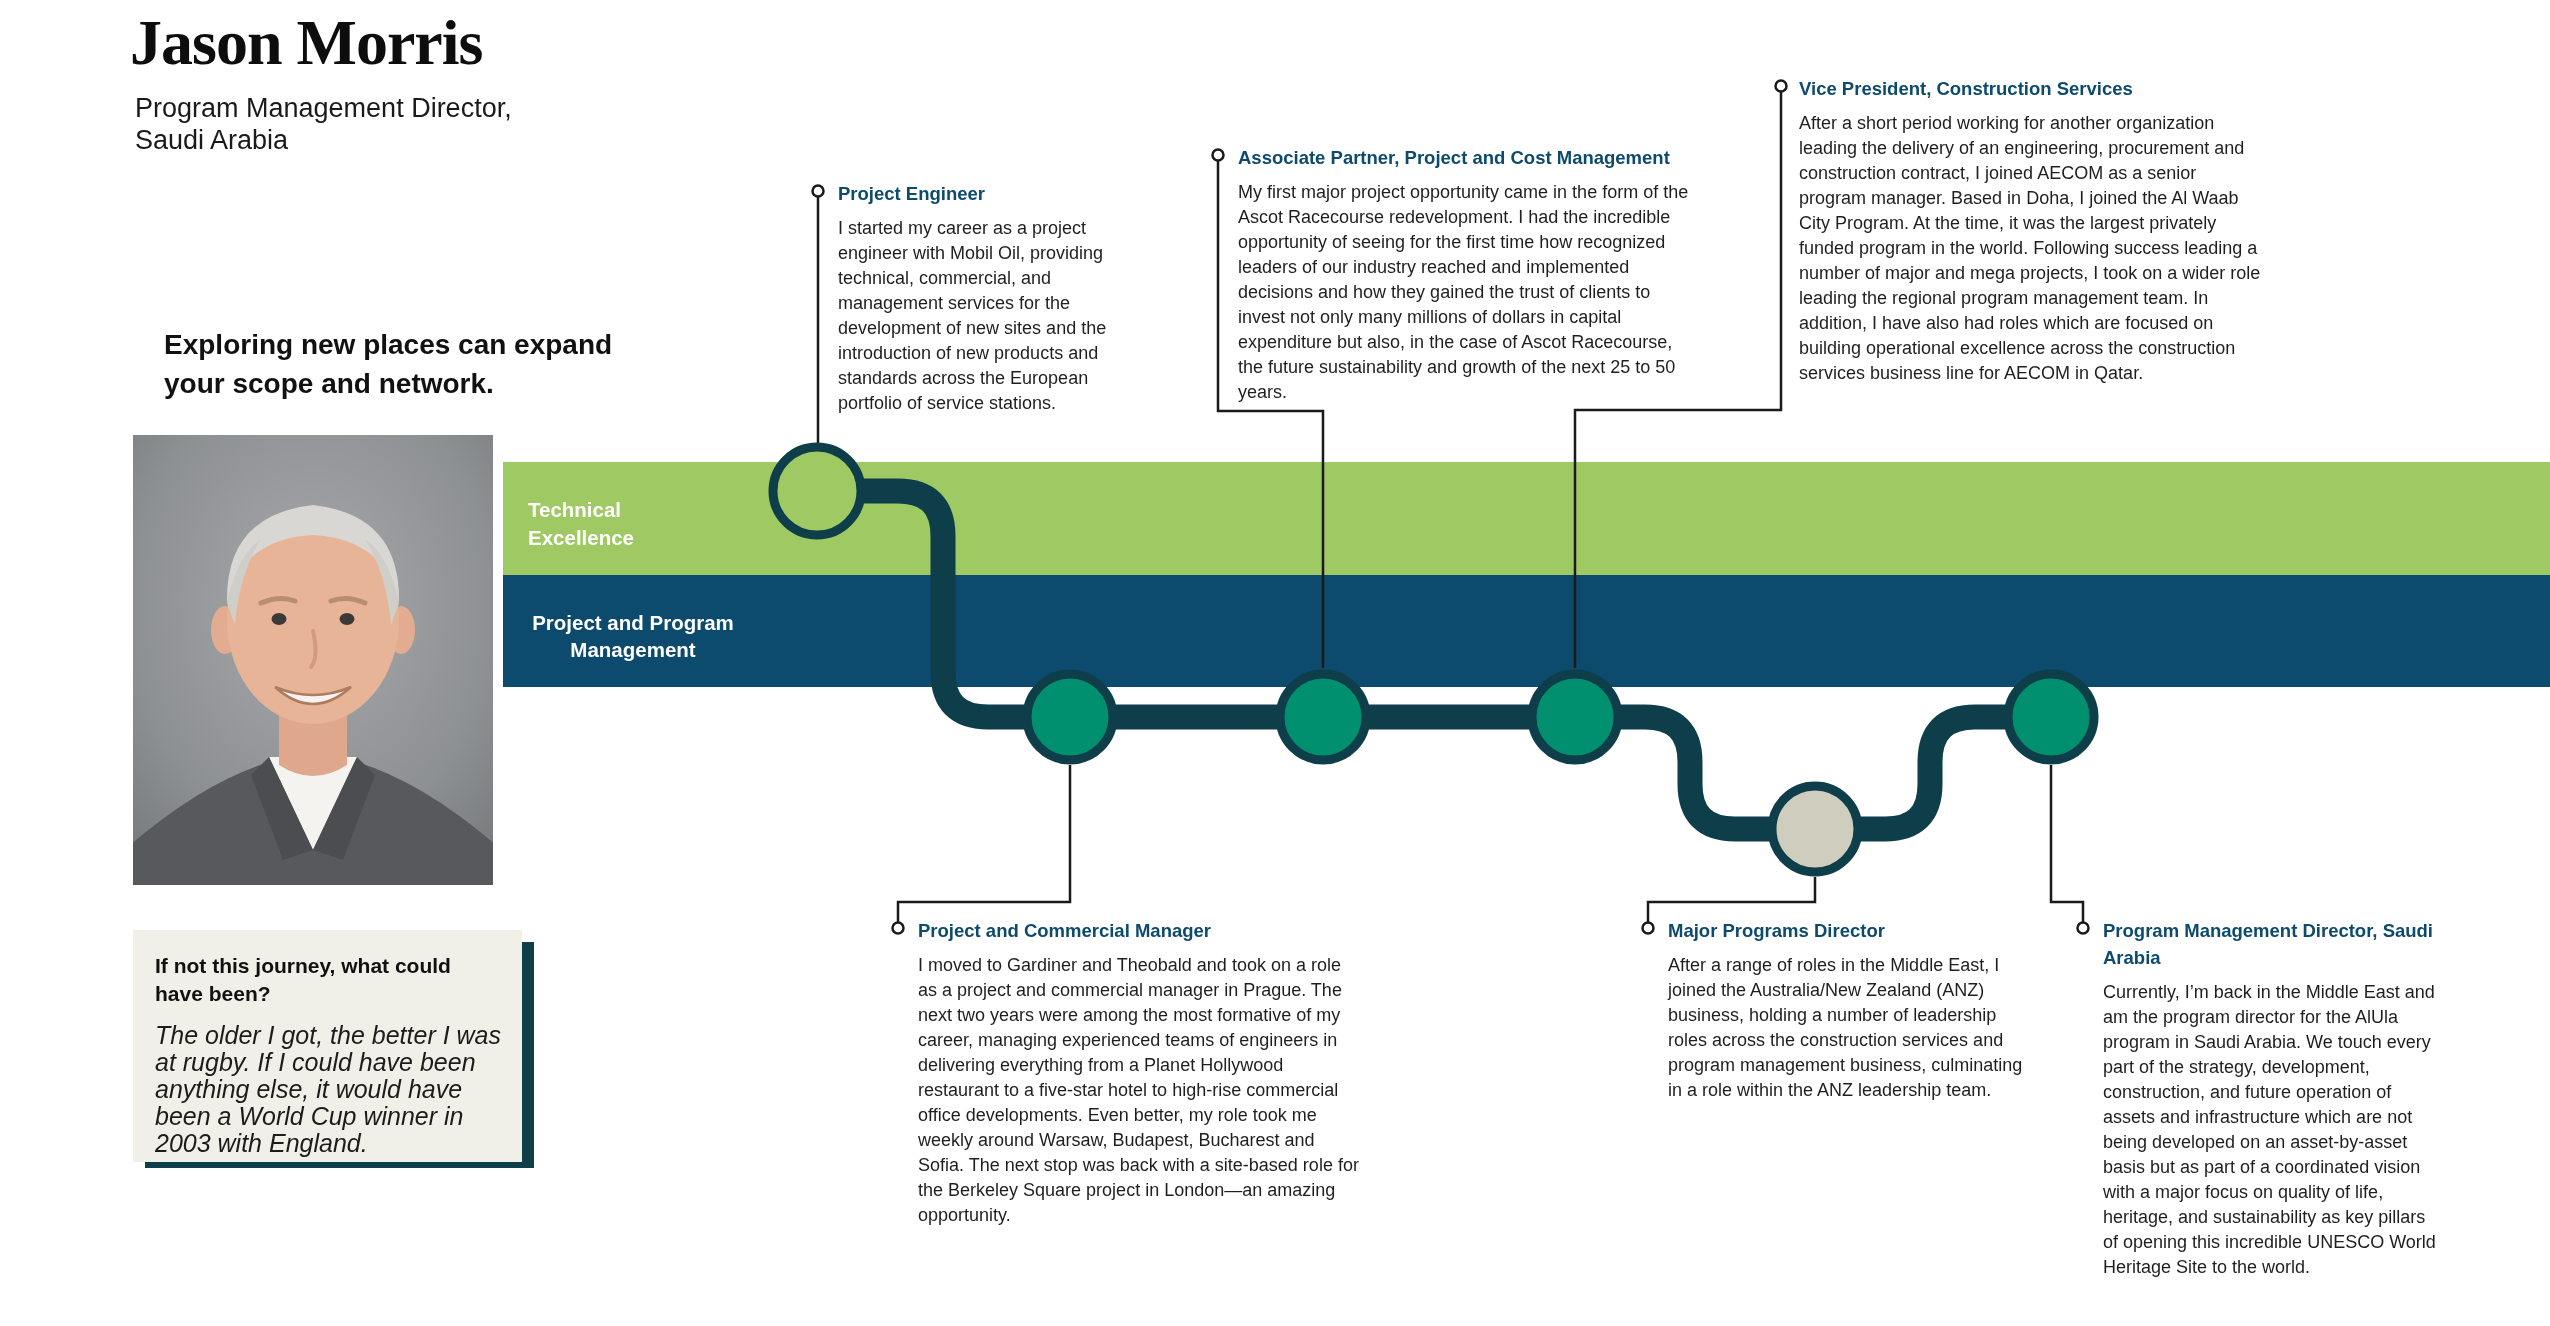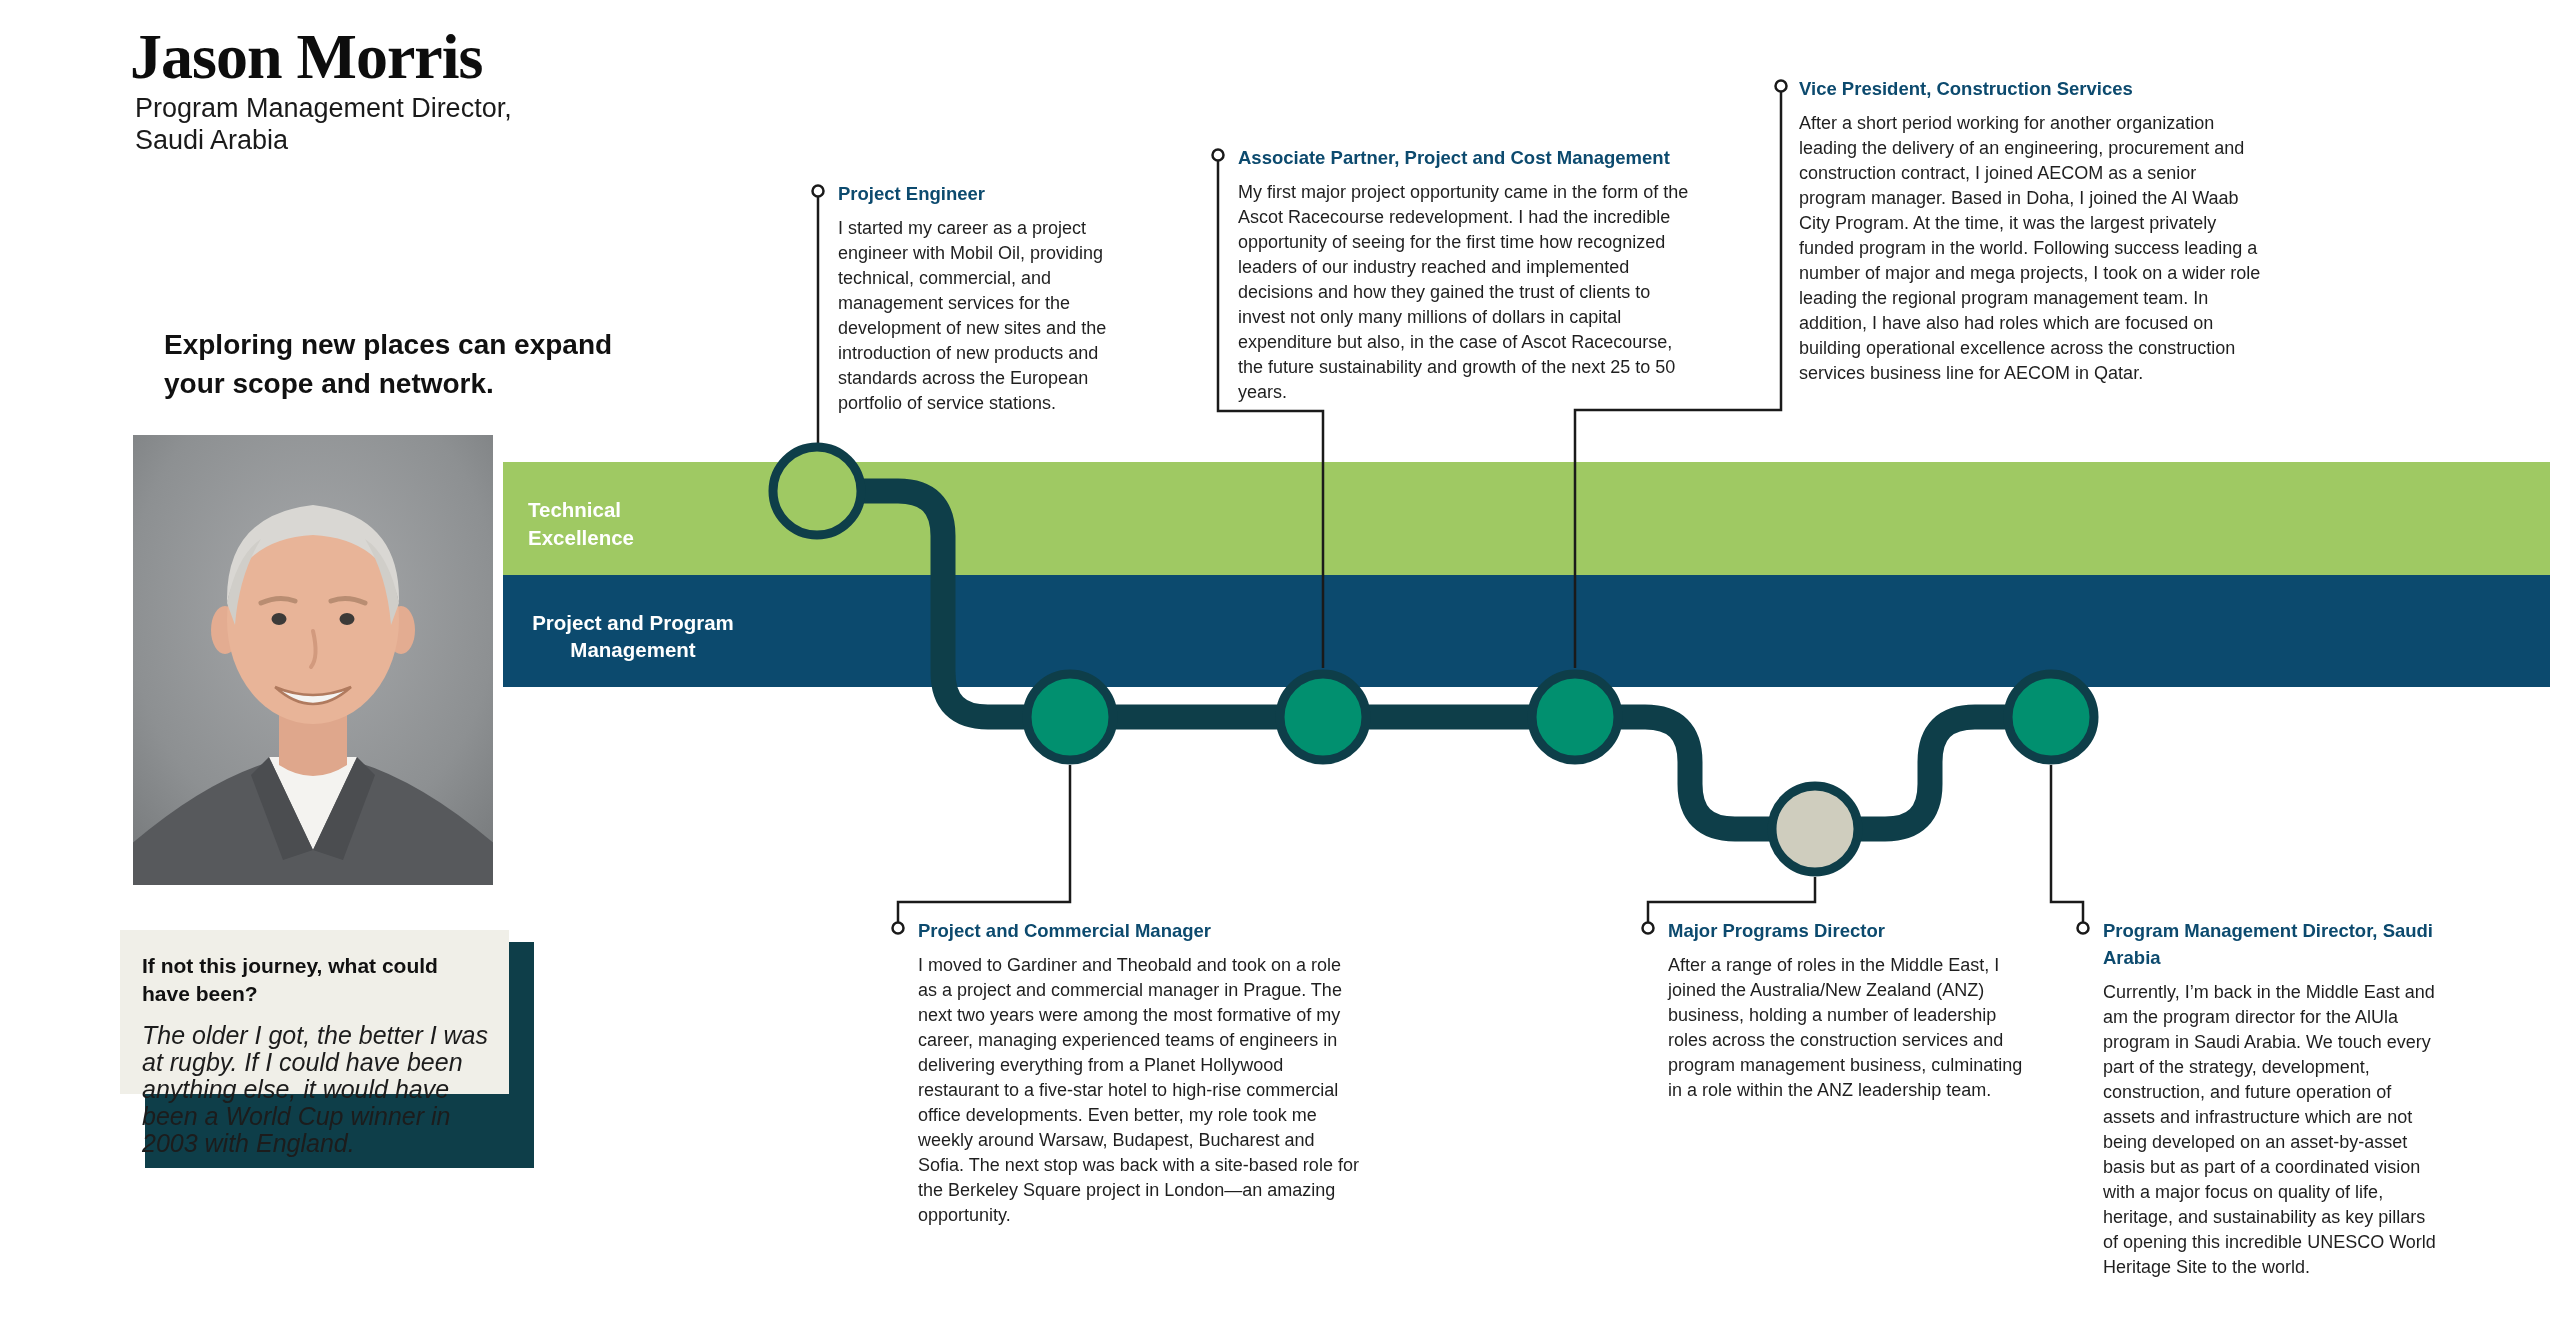--- a/index.html
+++ b/index.html
@@ -7,21 +7,21 @@
     width:2550px;height:1326px;position:relative;overflow:hidden;
     background:#ffffff;
     font-family:"Liberation Sans", sans-serif;
     -webkit-font-smoothing:antialiased;
     color:#1c1c1c;
   }
   .abs{position:absolute;}
 
   
   .name{
-    left:130px;top:22px;width:700px;
+    left:130px;top:8px;width:700px;
     font-family:"Liberation Serif", serif;
     font-weight:700;font-size:64px;line-height:70px;letter-spacing:-1px;color:#0d0d0d;
   }
   .role{
     left:135px;top:92px;width:420px;
     font-size:27px;line-height:32px;color:#1a1a1a;
   }
   .quote{
     left:148px;top:325px;width:490px;
     font-size:28px;line-height:39px;font-weight:700;color:#111;margin-left:16px;
@@ -53,21 +53,21 @@
   #ms0{left:838px;top:180px;width:300px;}
   #ms1{left:1238px;top:144px;width:452px;}
   #ms2{left:1799px;top:75px;width:462px;}
   #ms3{left:918px;top:917px;width:442px;}
   #ms4{left:1668px;top:917px;width:362px;}
   #ms5{left:2103px;top:917px;width:342px;}
 
   
   .aside-shadow{left:145px;top:942px;width:389px;height:226px;}
   .aside{
-    left:120px;top:930px;width:389px;height:164px;box-sizing:border-box;
+    left:133px;top:930px;width:389px;height:232px;box-sizing:border-box;
     padding:22px 20px 0 22px;
   }
   .aside-title{font-size:21px;line-height:28px;font-weight:700;color:#111;width:345px;}
   .aside-body{margin-top:14px;font-size:25px;line-height:27px;font-style:italic;color:#1c1c1c;width:350px;}
 </style>
 </head>
 <body>
 
 <div class="abs name">Jason Morris</div>
 <div class="abs role">Program Management Director, Saudi Arabia</div>

